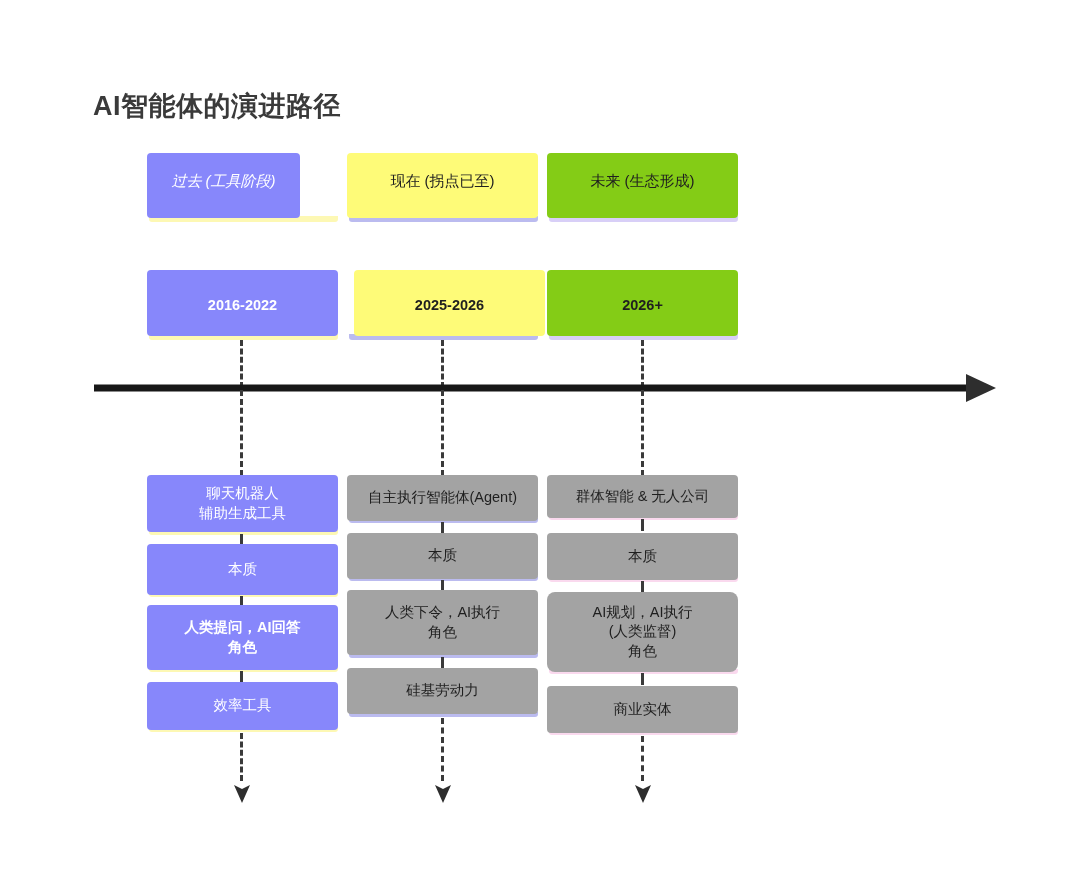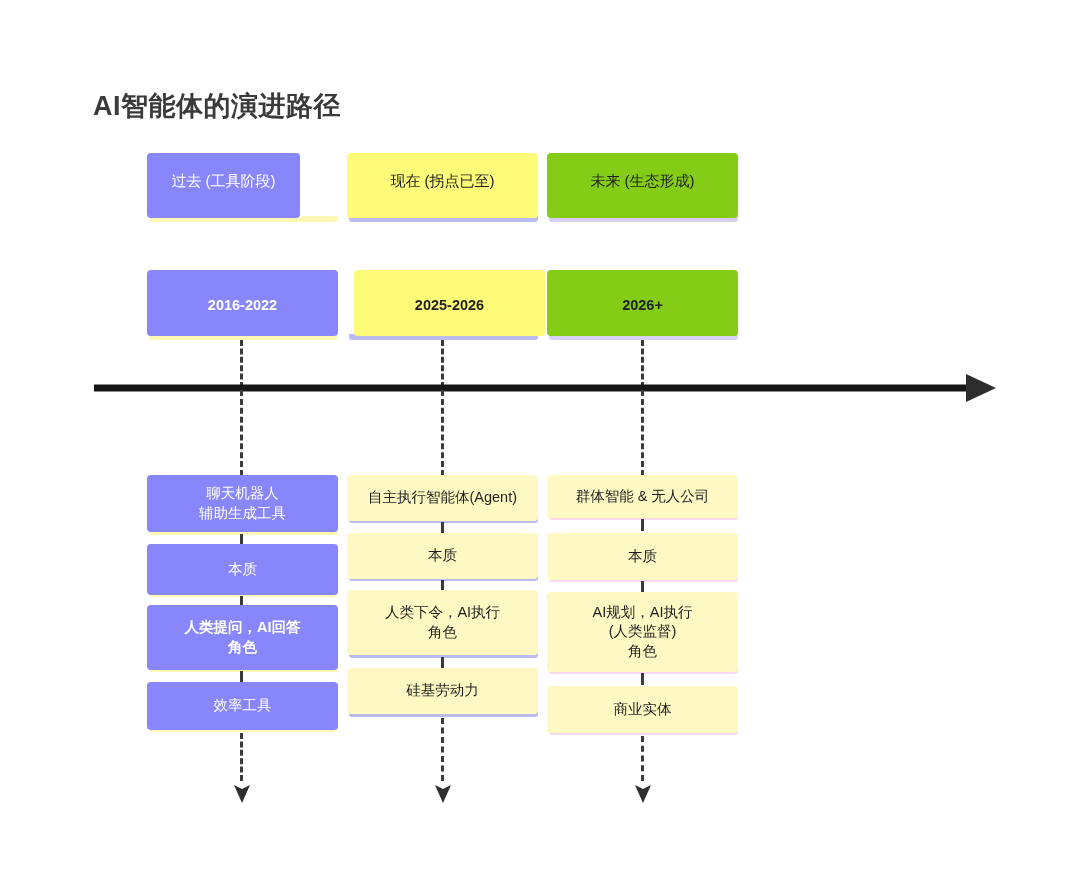--- a/index.html
+++ b/index.html
@@ -75,21 +75,21 @@
   }
   .yellow-strong {
     background: #FEFB78;
     color: #1f1f1f;
   }
   .green {
     background: #84cc16;
     color: #1f1f1f;
   }
   .yellow-soft {
-    background: #fef9c3;
+    background: #a3a3a3;
     color: #1f1f1f;
   }
 
   
   .shadow-strip {
     position: absolute;
     border-radius: 0 0 3px 3px;
   }
   .sh-cream  { background: #FDF8B4; }
   .sh-lav    { background: #BBBBEF; }
@@ -120,21 +120,21 @@
   }
 </style>
 </head>
 <body>
 
 <div id="canvas">
 
   <div id="page-title">AI智能体的演进路径</div>
 
   <div class="shadow-strip sh-cream" style="left:149px; top:216px; width:189px; height:6px;"></div>
-  <div class="box era-box purple" style="left:147px; top:153px; width:153px; height:65px;">
+  <div class="box era-box purple" style="left:147px; top:153px; width:153px; height:65px;font-style:italic;">
     <span class="box-label">过去 (工具阶段)</span>
   </div>
 
   <div class="shadow-strip sh-lav" style="left:349px; top:216px; width:189px; height:6px;"></div>
   <div class="box era-box yellow-strong" style="left:347px; top:153px; width:191px; height:65px;">
     <span class="box-label">现在 (拐点已至)</span>
   </div>
 
   <div class="shadow-strip sh-violet" style="left:549px; top:216px; width:189px; height:6px;"></div>
   <div class="box era-box green" style="left:547px; top:153px; width:191px; height:65px;">
@@ -224,21 +224,21 @@
   </div>
   <div class="vdash" style="left:641px; top:519px; height:12px;"></div>
 
   <div class="shadow-strip sh-pink" style="left:549px; top:577px; width:189px; height:5px;"></div>
   <div class="box content-box yellow-soft" style="left:547px; top:533px; width:191px; height:47px;">
     <span class="box-label">本质</span>
   </div>
   <div class="vdash" style="left:641px; top:581px; height:11px;"></div>
 
   <div class="shadow-strip sh-pink" style="left:549px; top:669px; width:189px; height:5px;"></div>
-  <div class="box content-box yellow-soft" style="left:547px; top:592px; width:191px; height:80px;">
+  <div class="box content-box yellow-soft" style="left:547px; top:592px; width:191px; height:80px;border-radius:8px;">
     <span class="box-label">AI规划，AI执行
 (人类监督)
 角色</span>
   </div>
   <div class="vdash" style="left:641px; top:673px; height:12px;"></div>
 
   <div class="shadow-strip sh-pink" style="left:549px; top:730px; width:189px; height:5px;"></div>
   <div class="box content-box yellow-soft" style="left:547px; top:686px; width:191px; height:47px;">
     <span class="box-label">商业实体</span>
   </div>

